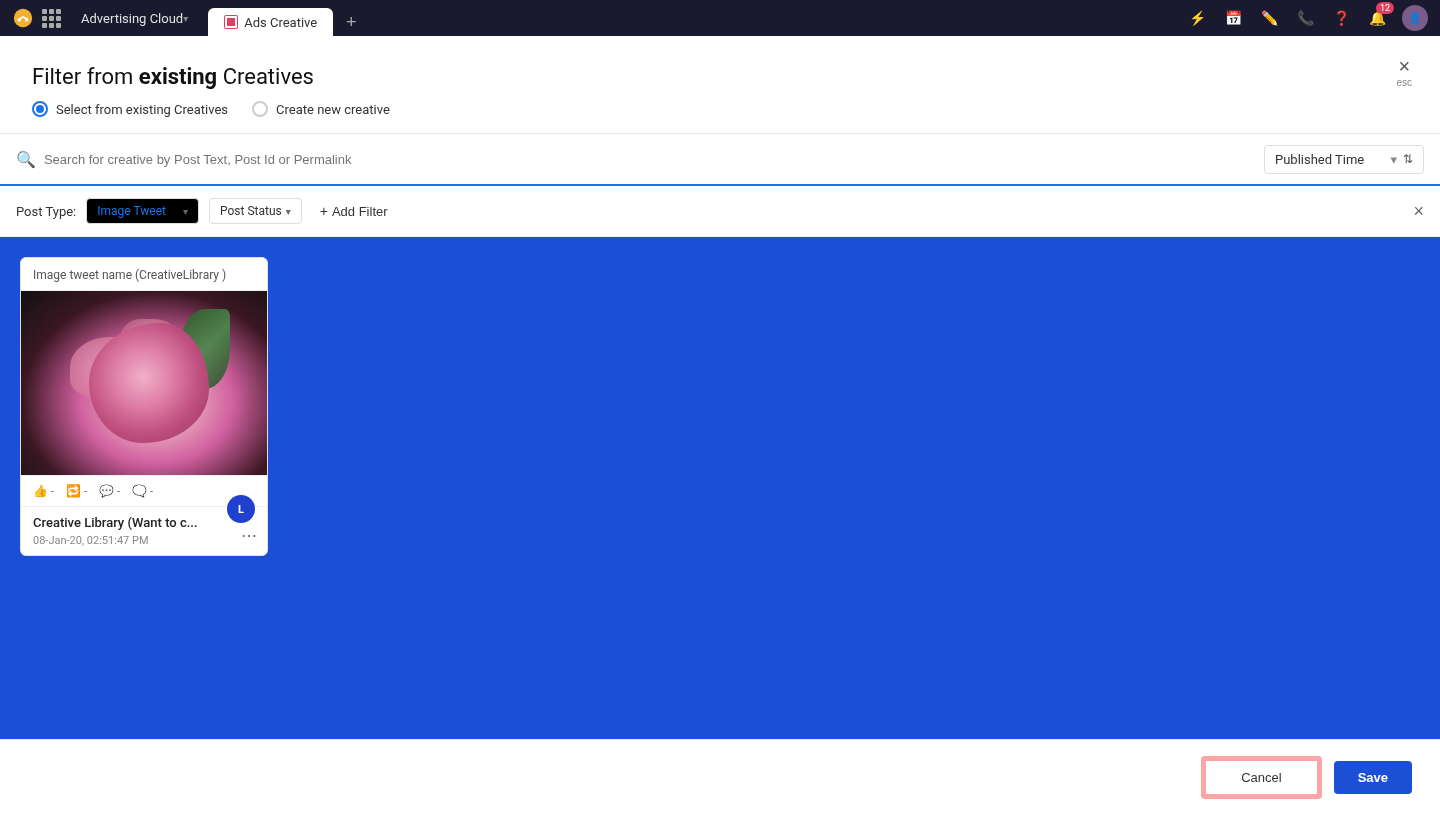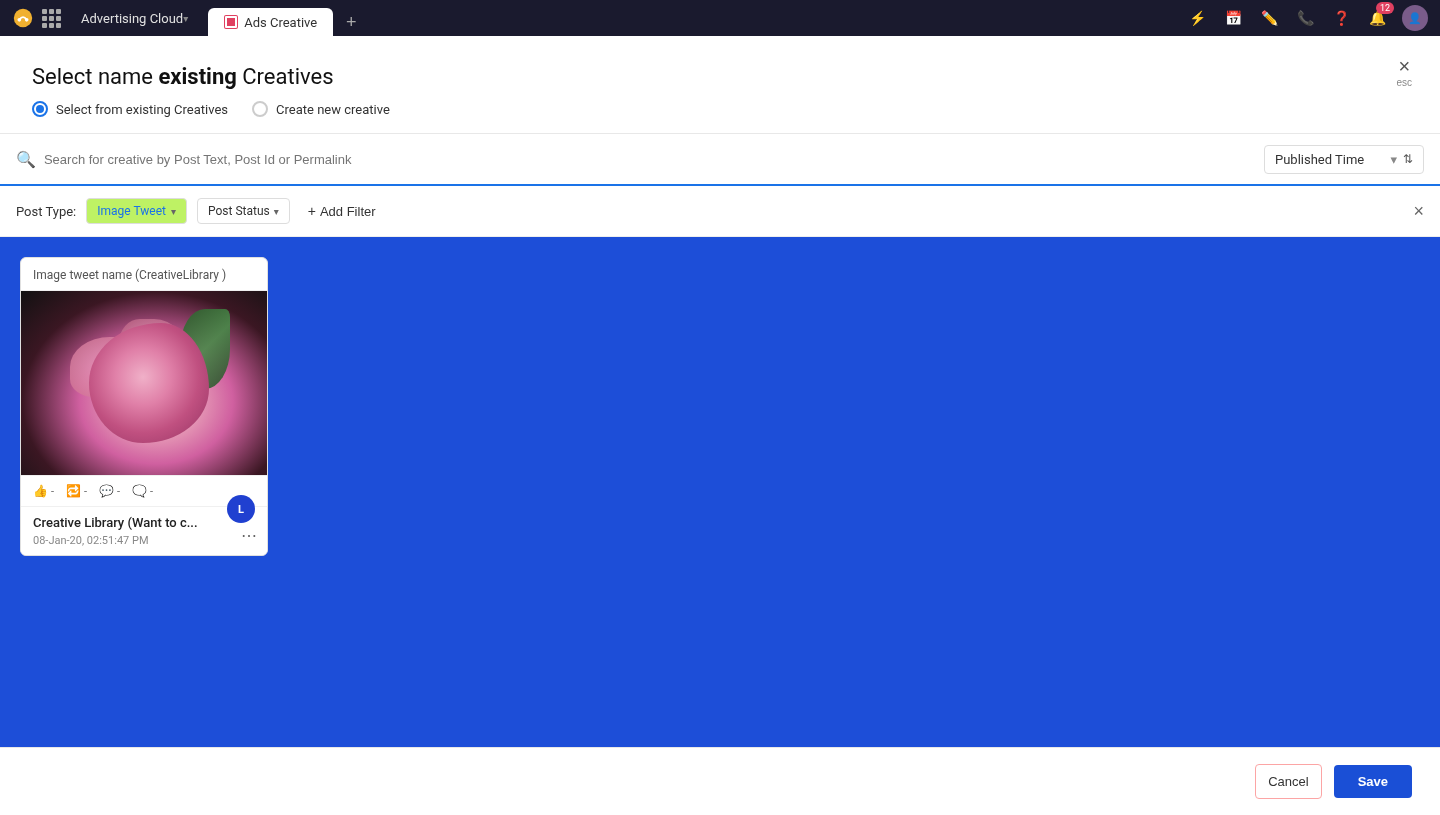--- a/index.html
+++ b/index.html
@@ -143,28 +143,28 @@
       display: flex;
       align-items: center;
       padding: 12px 16px;
       gap: 10px;
       border-bottom: 1px solid #eee;
     }
     .filter-label { font-size: 13px; color: #333; }
     .filter-chip {
       display: flex;
       align-items: center;
-      gap: 5px;
+      gap: 17px;
       border: 1px solid #ddd;
       border-radius: 4px;
       padding: 5px 10px;
       font-size: 12px;
       color: #1a73e8;
       cursor: pointer;
-      background: #bef264;
+      background: #000000;
     }
     .filter-chip-arrow { color: #666; font-size: 10px; }
     .filter-plain {
       display: flex;
       align-items: center;
       gap: 4px;
       border: 1px solid #ddd;
       border-radius: 4px;
       padding: 5px 10px;
       font-size: 12px;
@@ -304,22 +304,22 @@
     .dialog-footer {
       display: flex;
       align-items: center;
       justify-content: flex-end;
       gap: 12px;
       padding: 16px 28px;
       border-top: 1px solid #e8e8e8;
       background: #fff;
     }
     .btn-cancel {
-      padding: 9px 12px;
-      border: 1px solid #fca5a5;
+      padding: 9px 35px;
+      border: 5px solid #fca5a5;
       border-radius: 4px;
       background: #fff;
       color: #333;
       font-size: 13px;
       cursor: pointer;
       font-weight: 500;
     }
     .btn-save {
       padding: 9px 24px;
       border: none;
@@ -376,21 +376,21 @@
       <span class="nav-badge">12</span>
     </div>
     <div class="nav-avatar">👤</div>
   </div>
 </div>
 
 <div class="main-content">
 
   <div class="dialog-header">
     <div class="dialog-title">
-      <span>Select name </span><strong>existing</strong><span> Creatives</span>
+      <span>Filter from </span><strong>existing</strong><span> Creatives</span>
     </div>
     <div class="dialog-options">
       <div class="dialog-option">
         <div class="radio-outer selected">
           <div class="radio-inner"></div>
         </div>
         <span>Select from existing Creatives</span>
       </div>
       <div class="dialog-option">
         <div class="radio-outer"></div>

